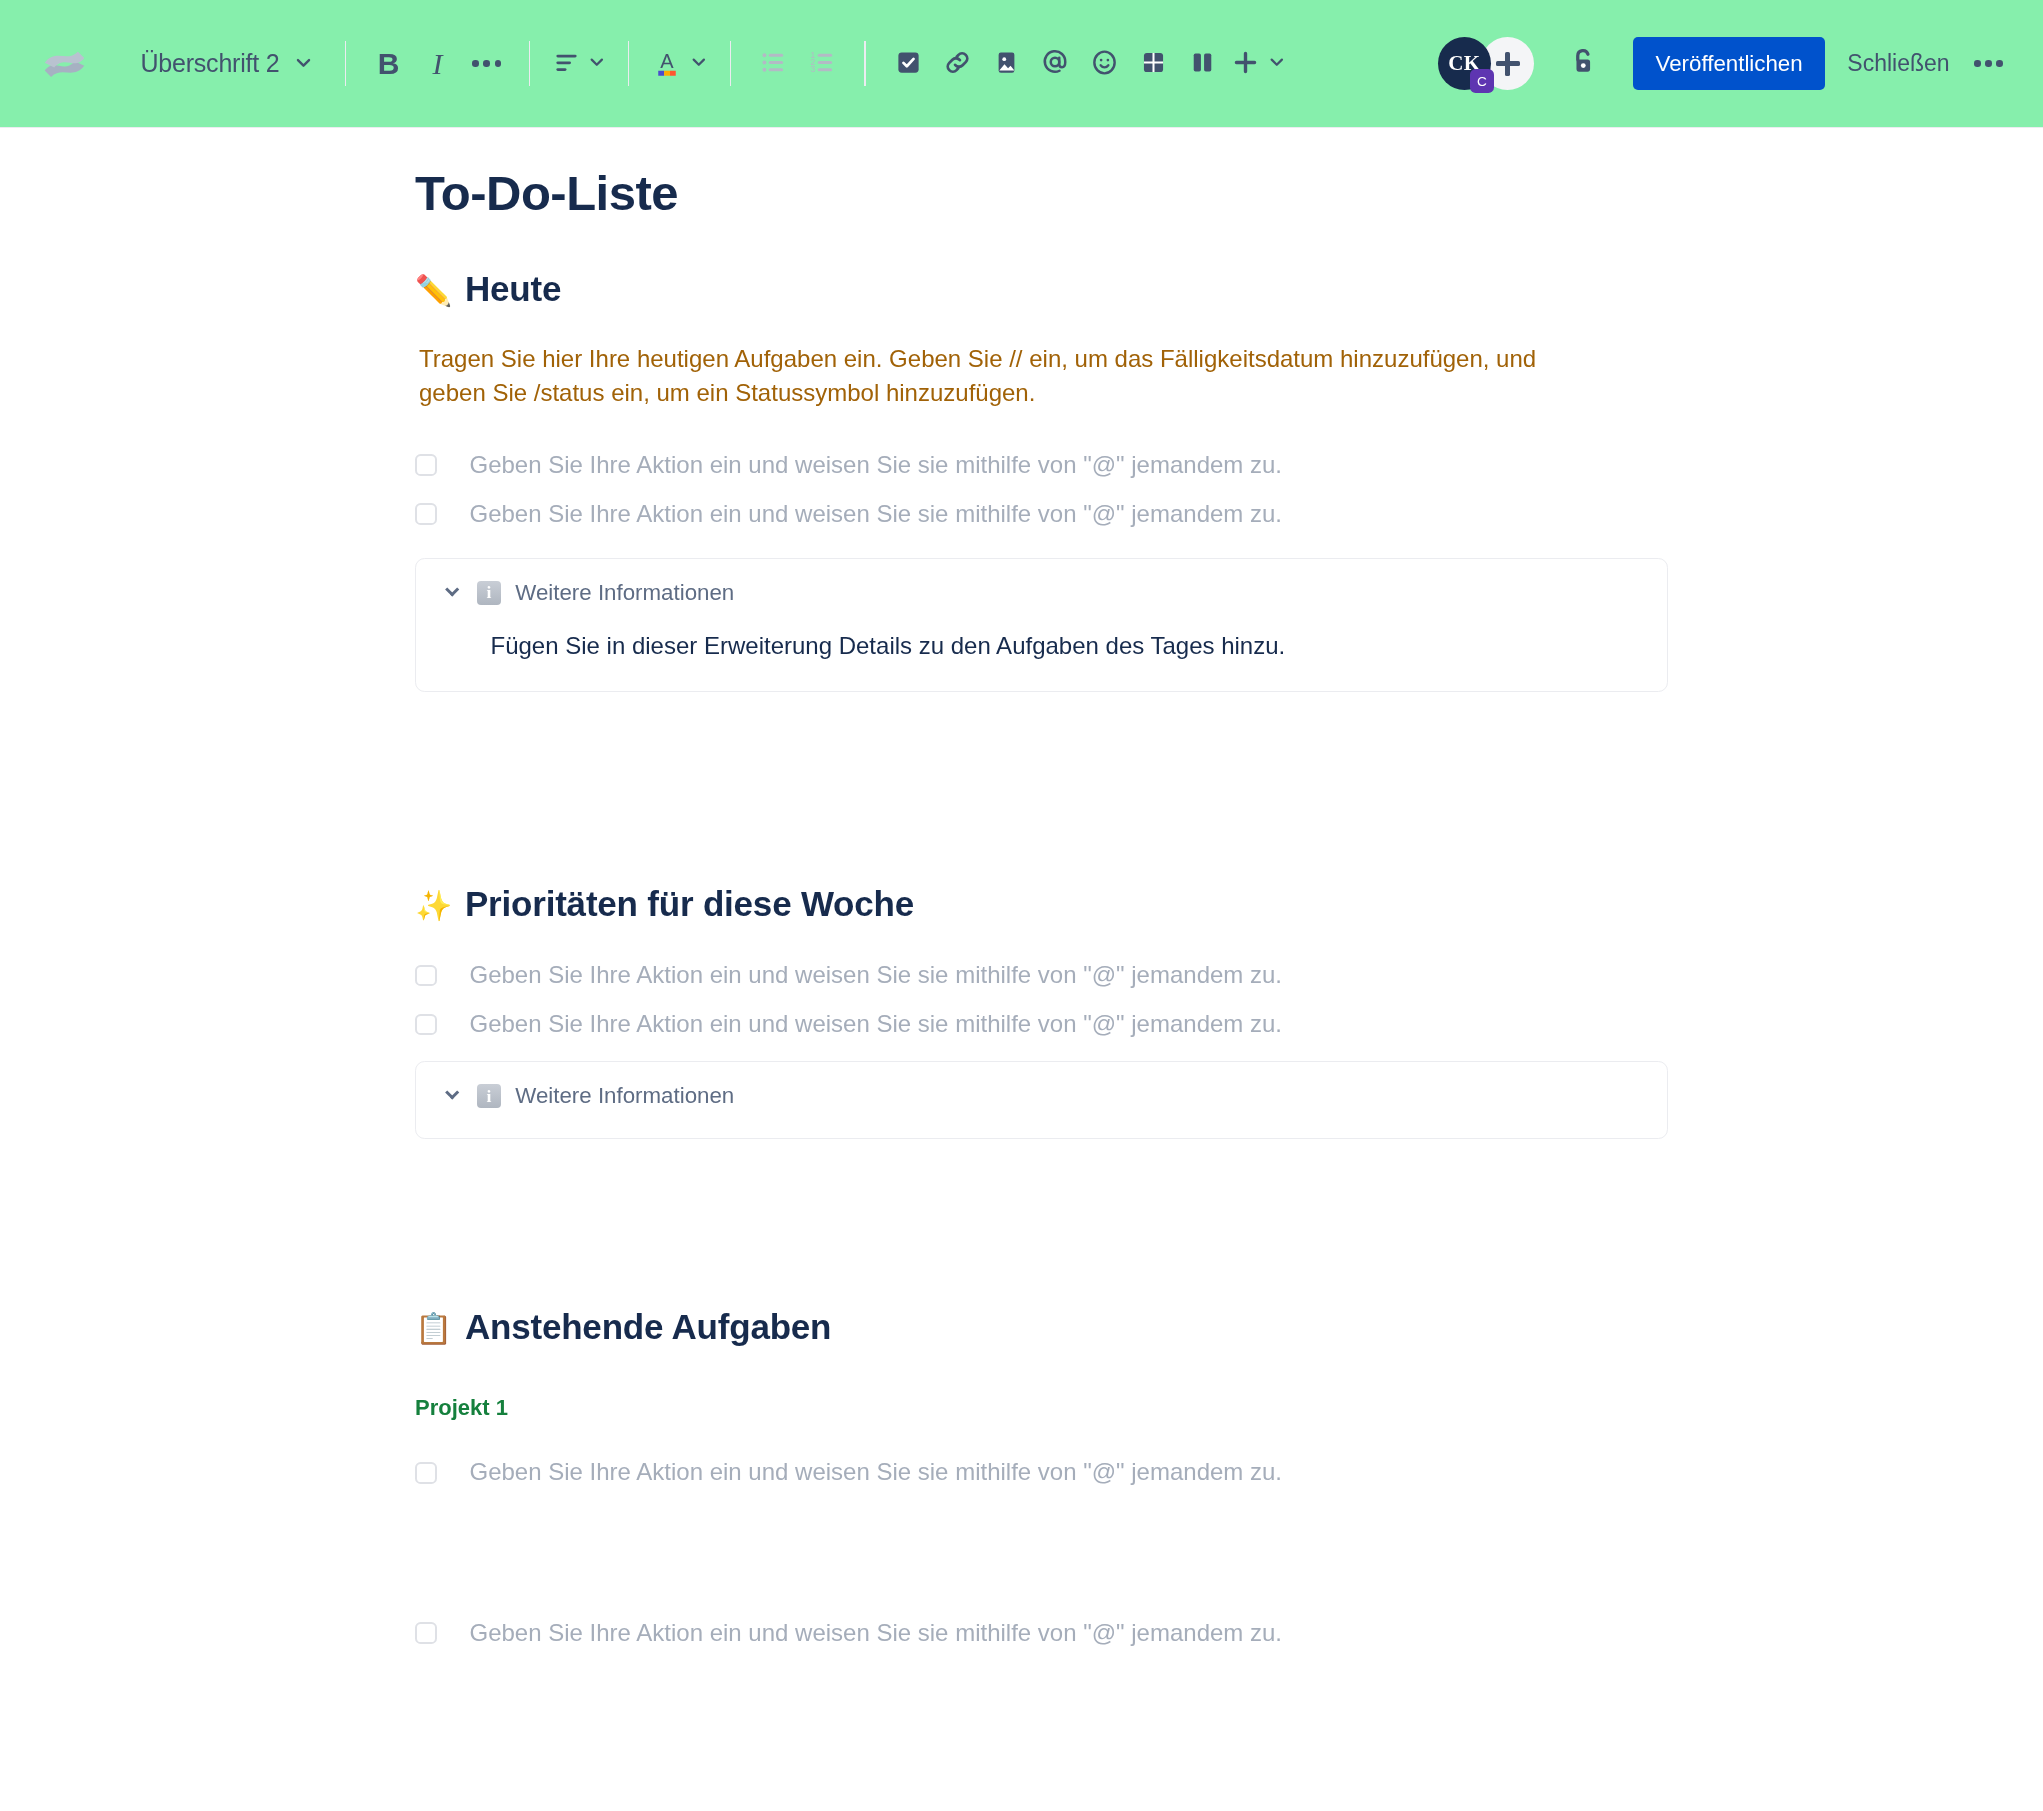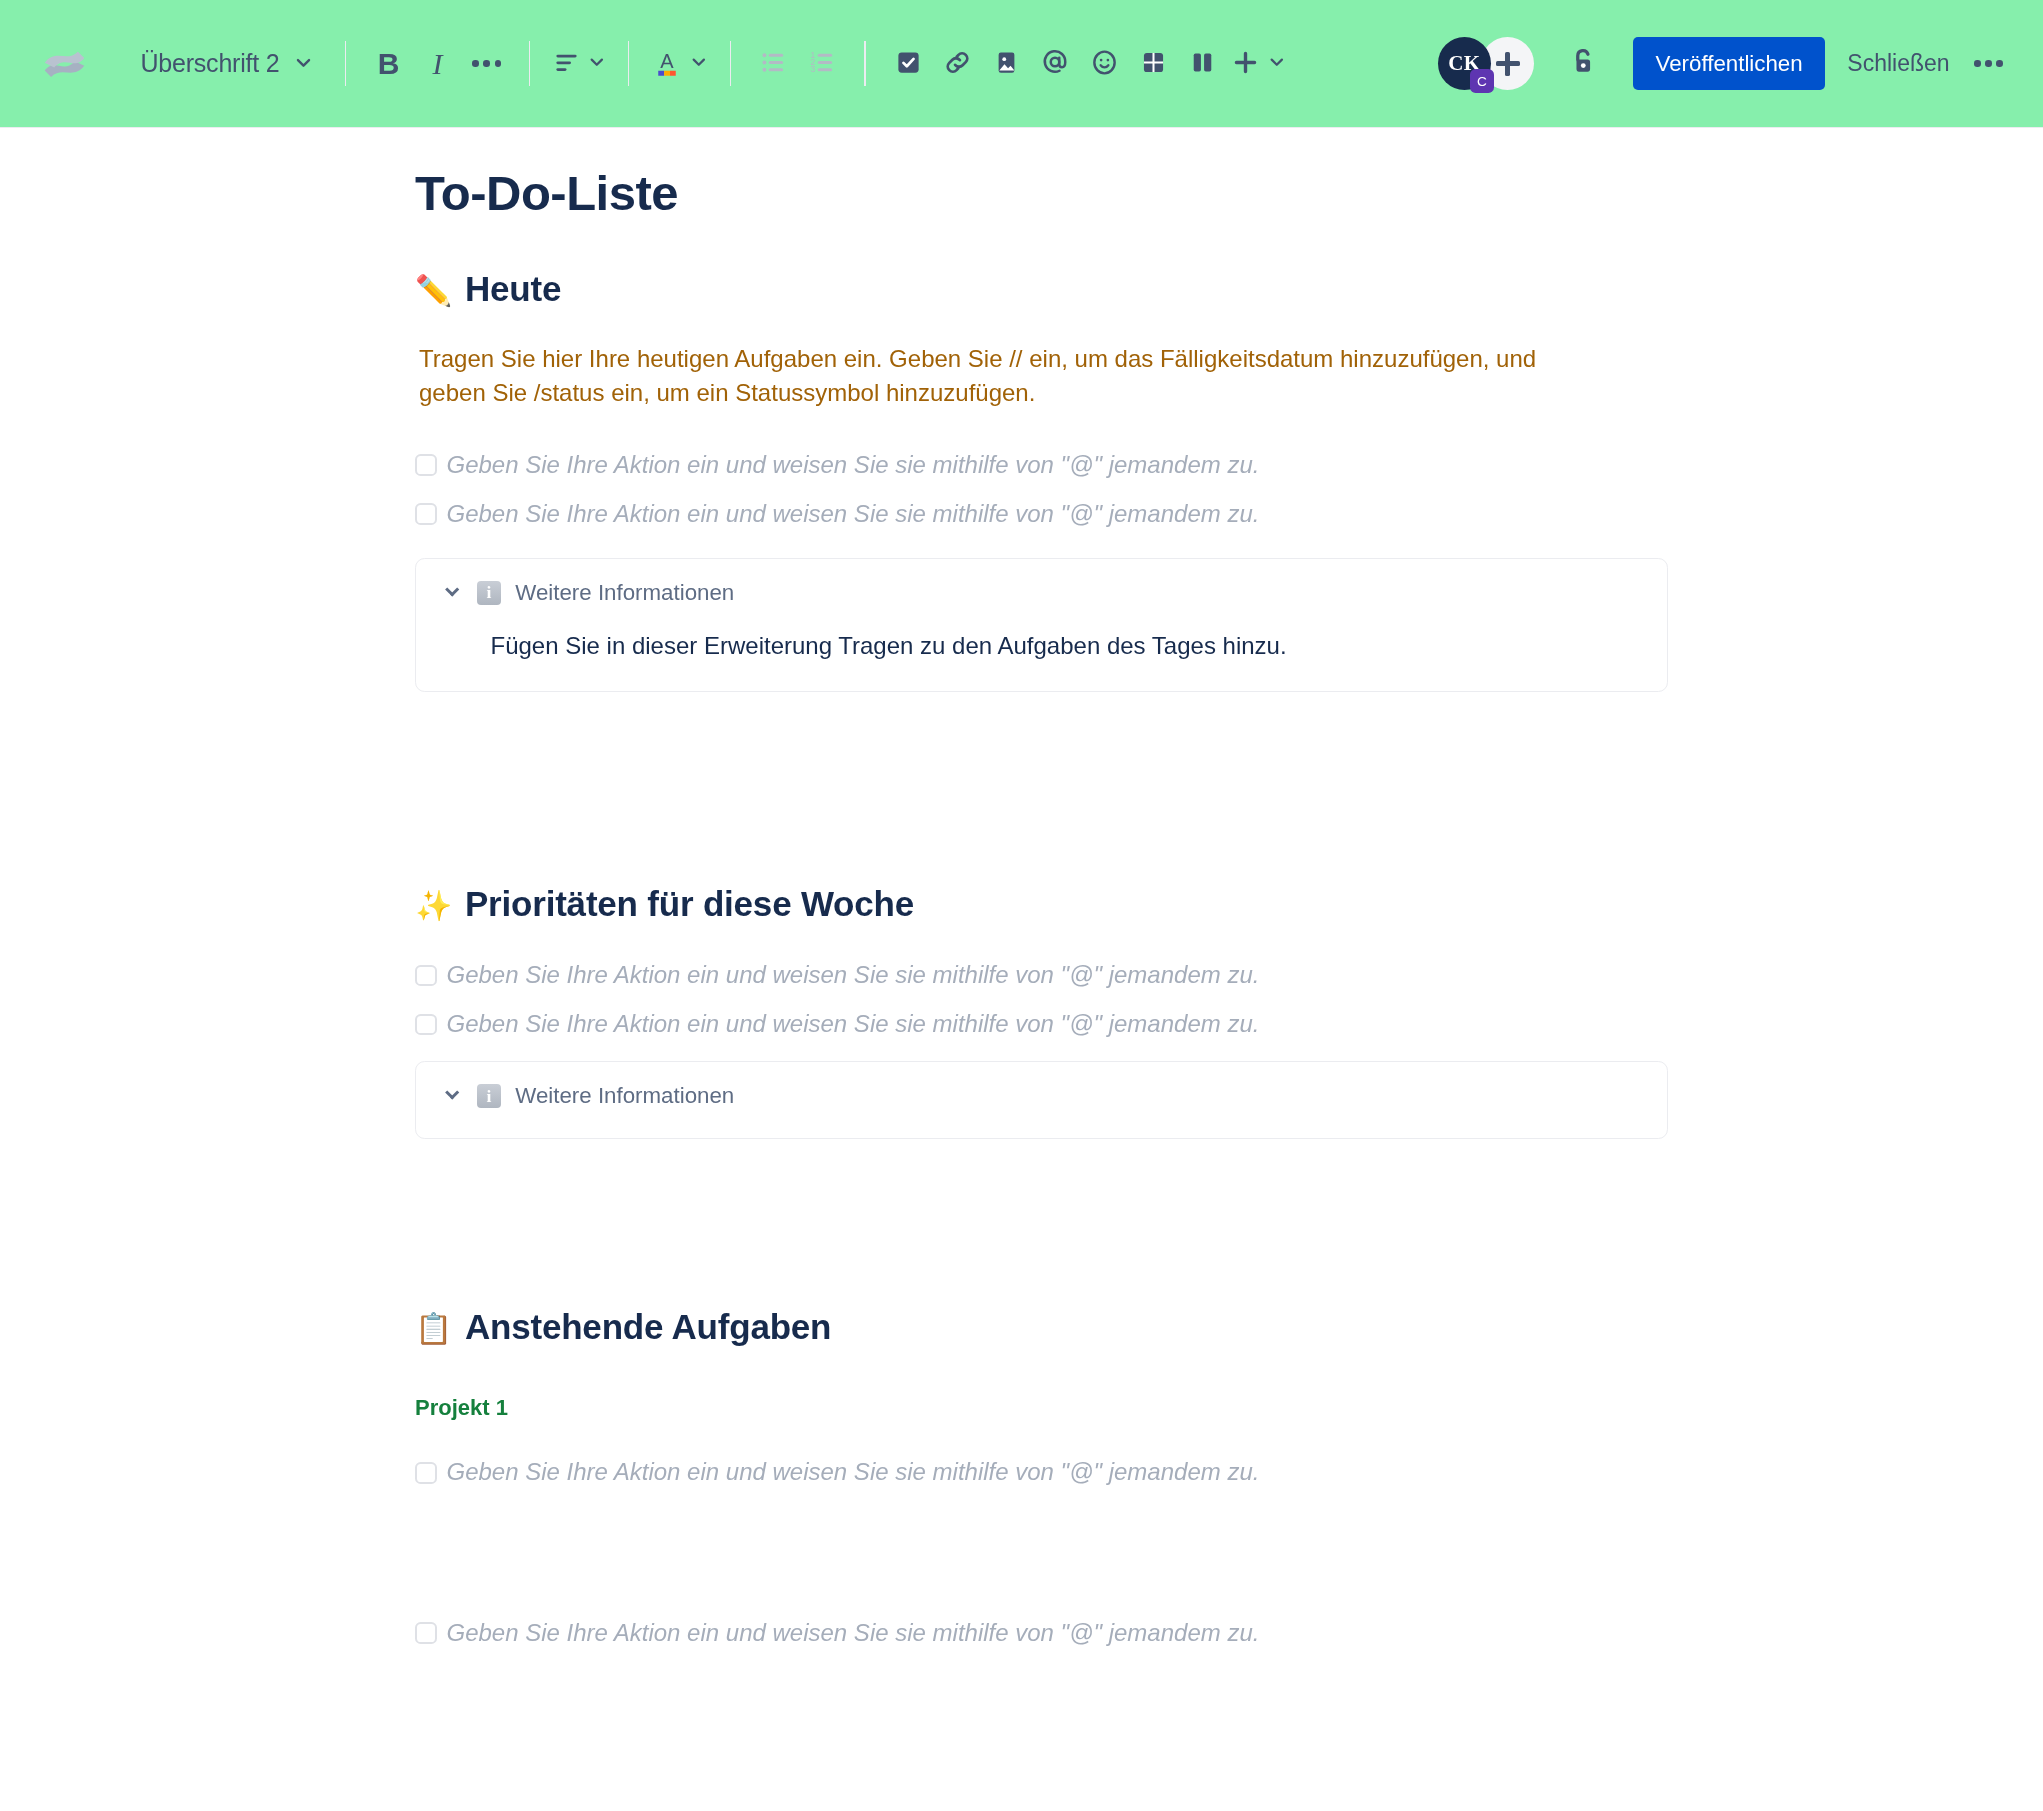--- a/index.html
+++ b/index.html
@@ -225,22 +225,21 @@
     font-size: 24px;
     line-height: 1.42;
     color: #a16207;
     margin: 4px;
     max-width: 1149px;
   }
 
   .task {
     display: flex;
     align-items: flex-start;
-    gap: 10px;
-    font-style: italic;
+    gap: 33px;
   }
   .task-box {
     width: 21.5px;
     height: 21.5px;
     border: 2.4px solid #DFE1E6;
     border-radius: 5.6px;
     background: #ffffff;
     flex: 0 0 auto;
     margin-top: 5.6px;
     cursor: pointer;
@@ -551,21 +550,21 @@
     <div class="sp-36"></div>
 
     <div class="expand">
       <div class="expand-head">
         <span class="expand-chev">
             <i></i>
           </span>
         <span class="info-emoji">i</span>
         <span class="expand-title">Weitere Informationen</span>
       </div>
-      <div class="expand-body">Fügen Sie in dieser Erweiterung Tragen zu den Aufgaben des Tages hinzu.</div>
+      <div class="expand-body">Fügen Sie in dieser Erweiterung Details zu den Aufgaben des Tages hinzu.</div>
     </div>
 
     <div class="sp-150"></div>
     <div class="sp-90"></div>
 
     <h2 class="h2">
       <span class="emo">✨</span>
       <span>Prioritäten für diese Woche</span>
     </h2>
 

